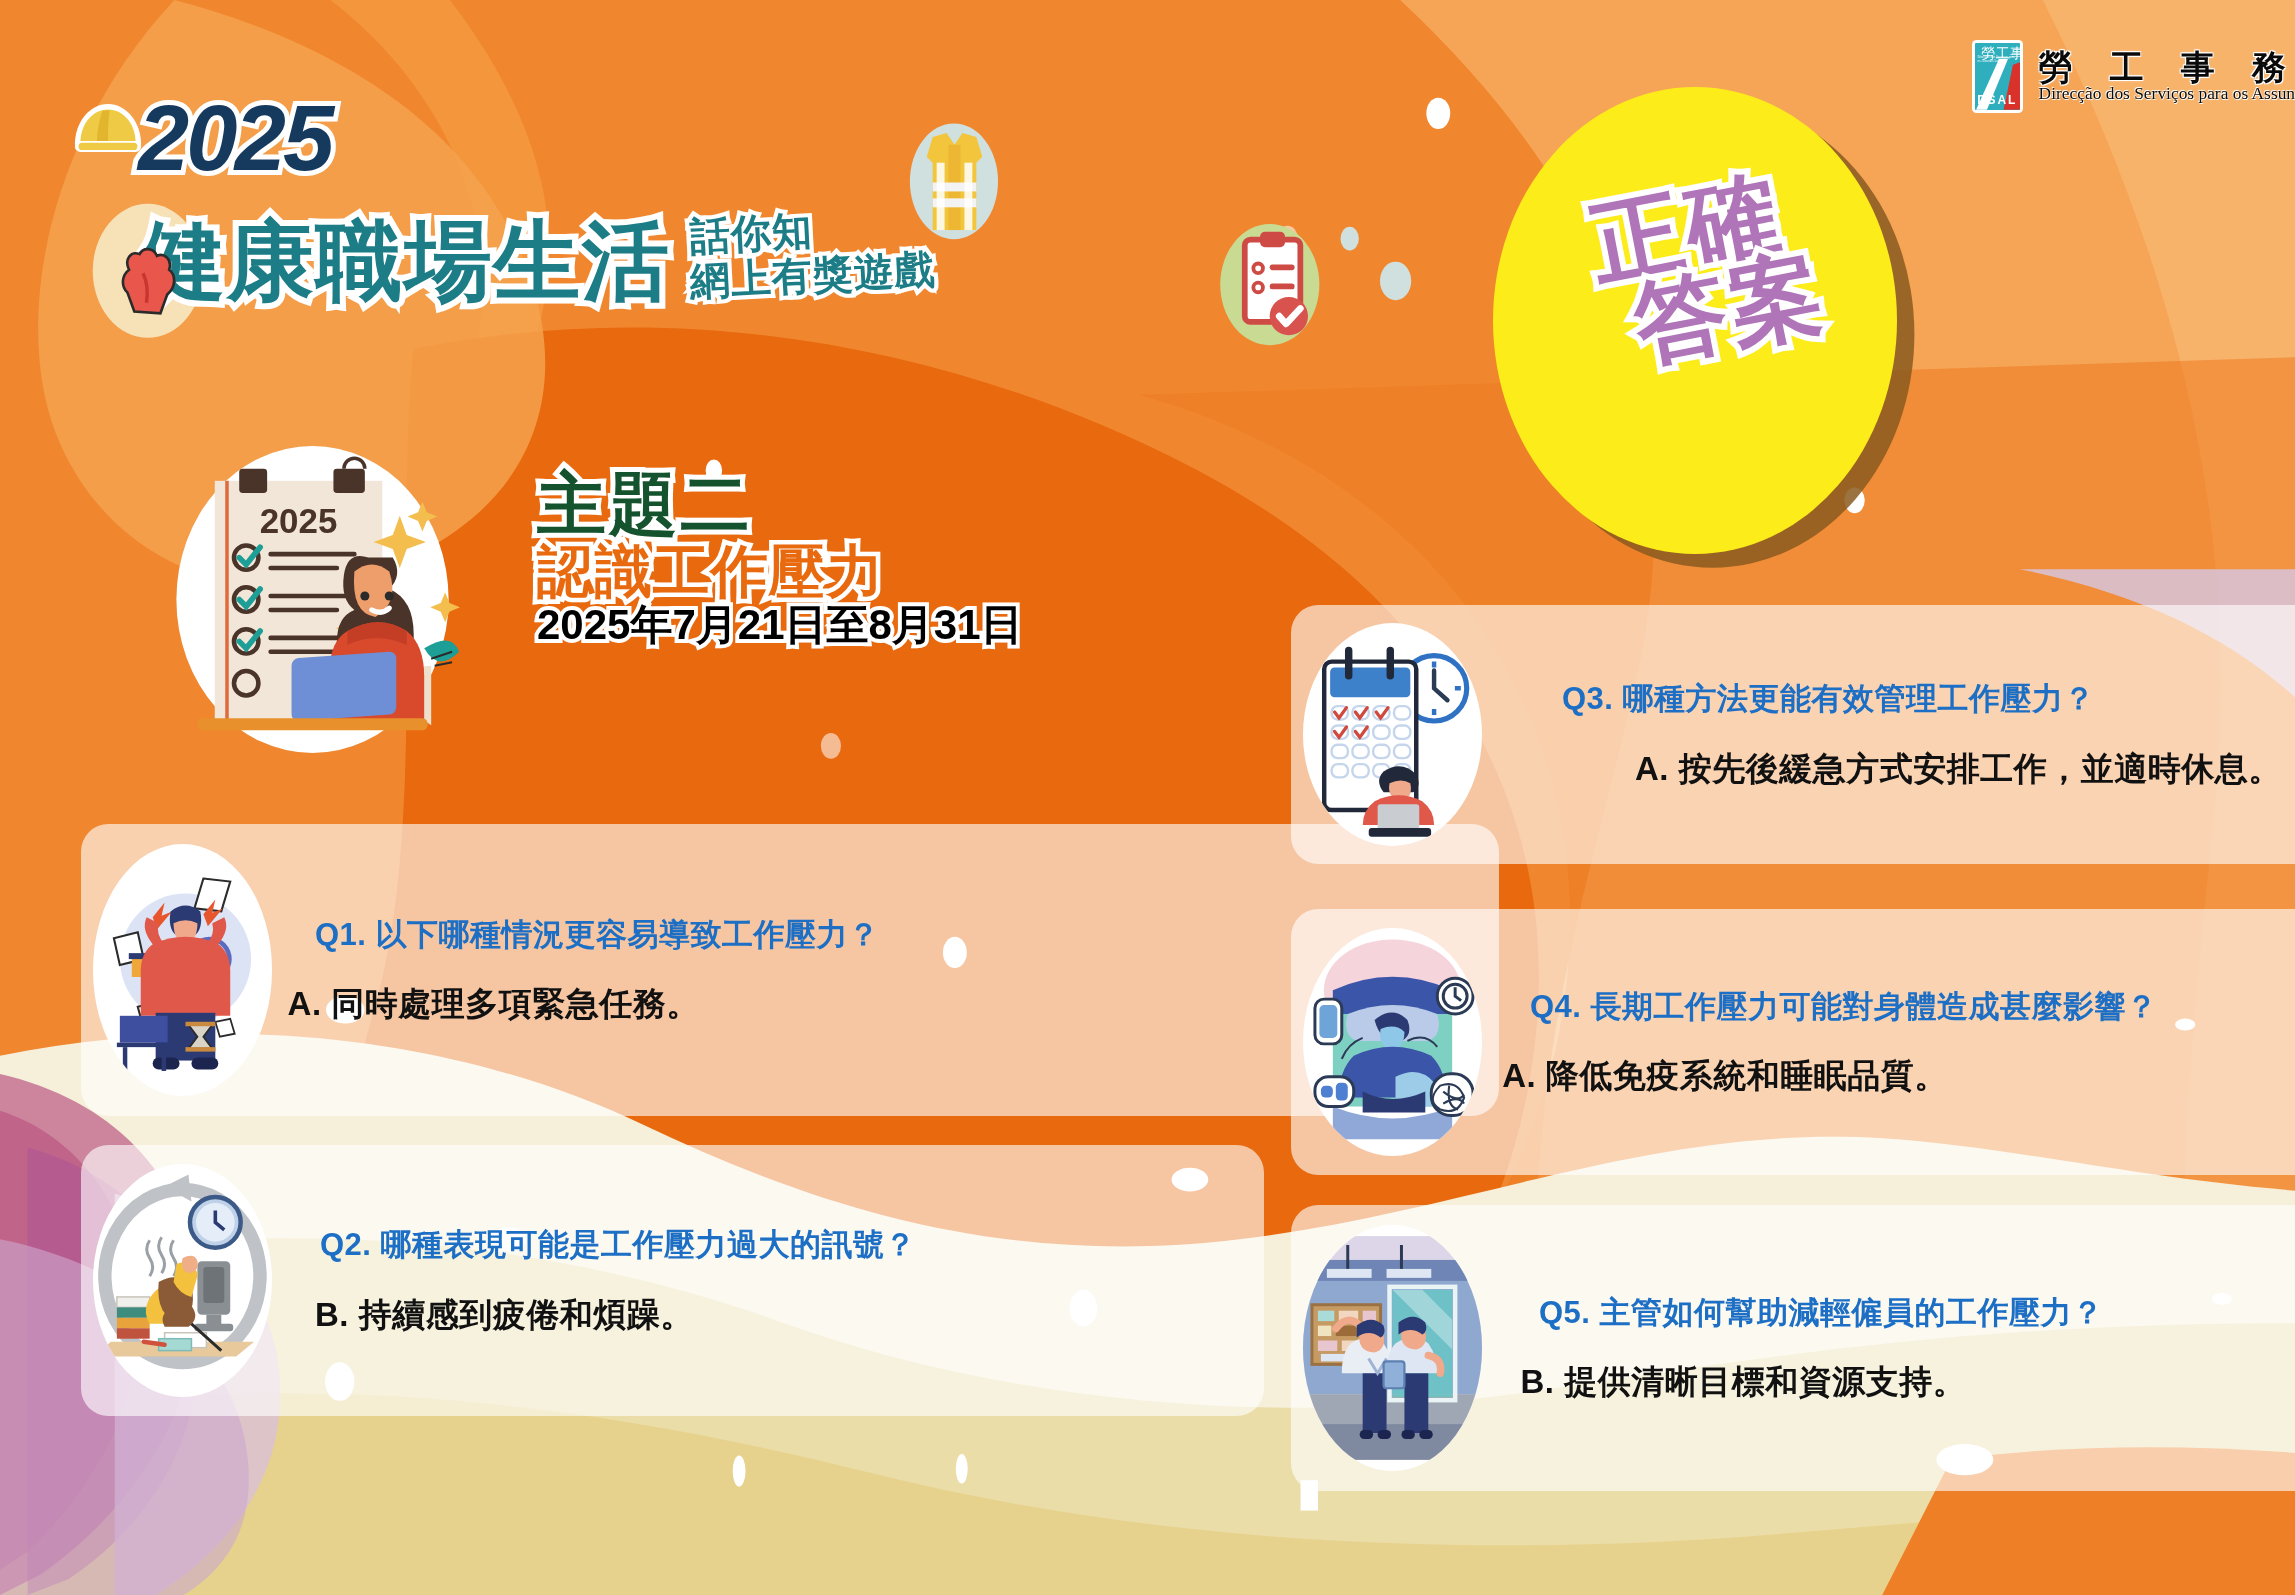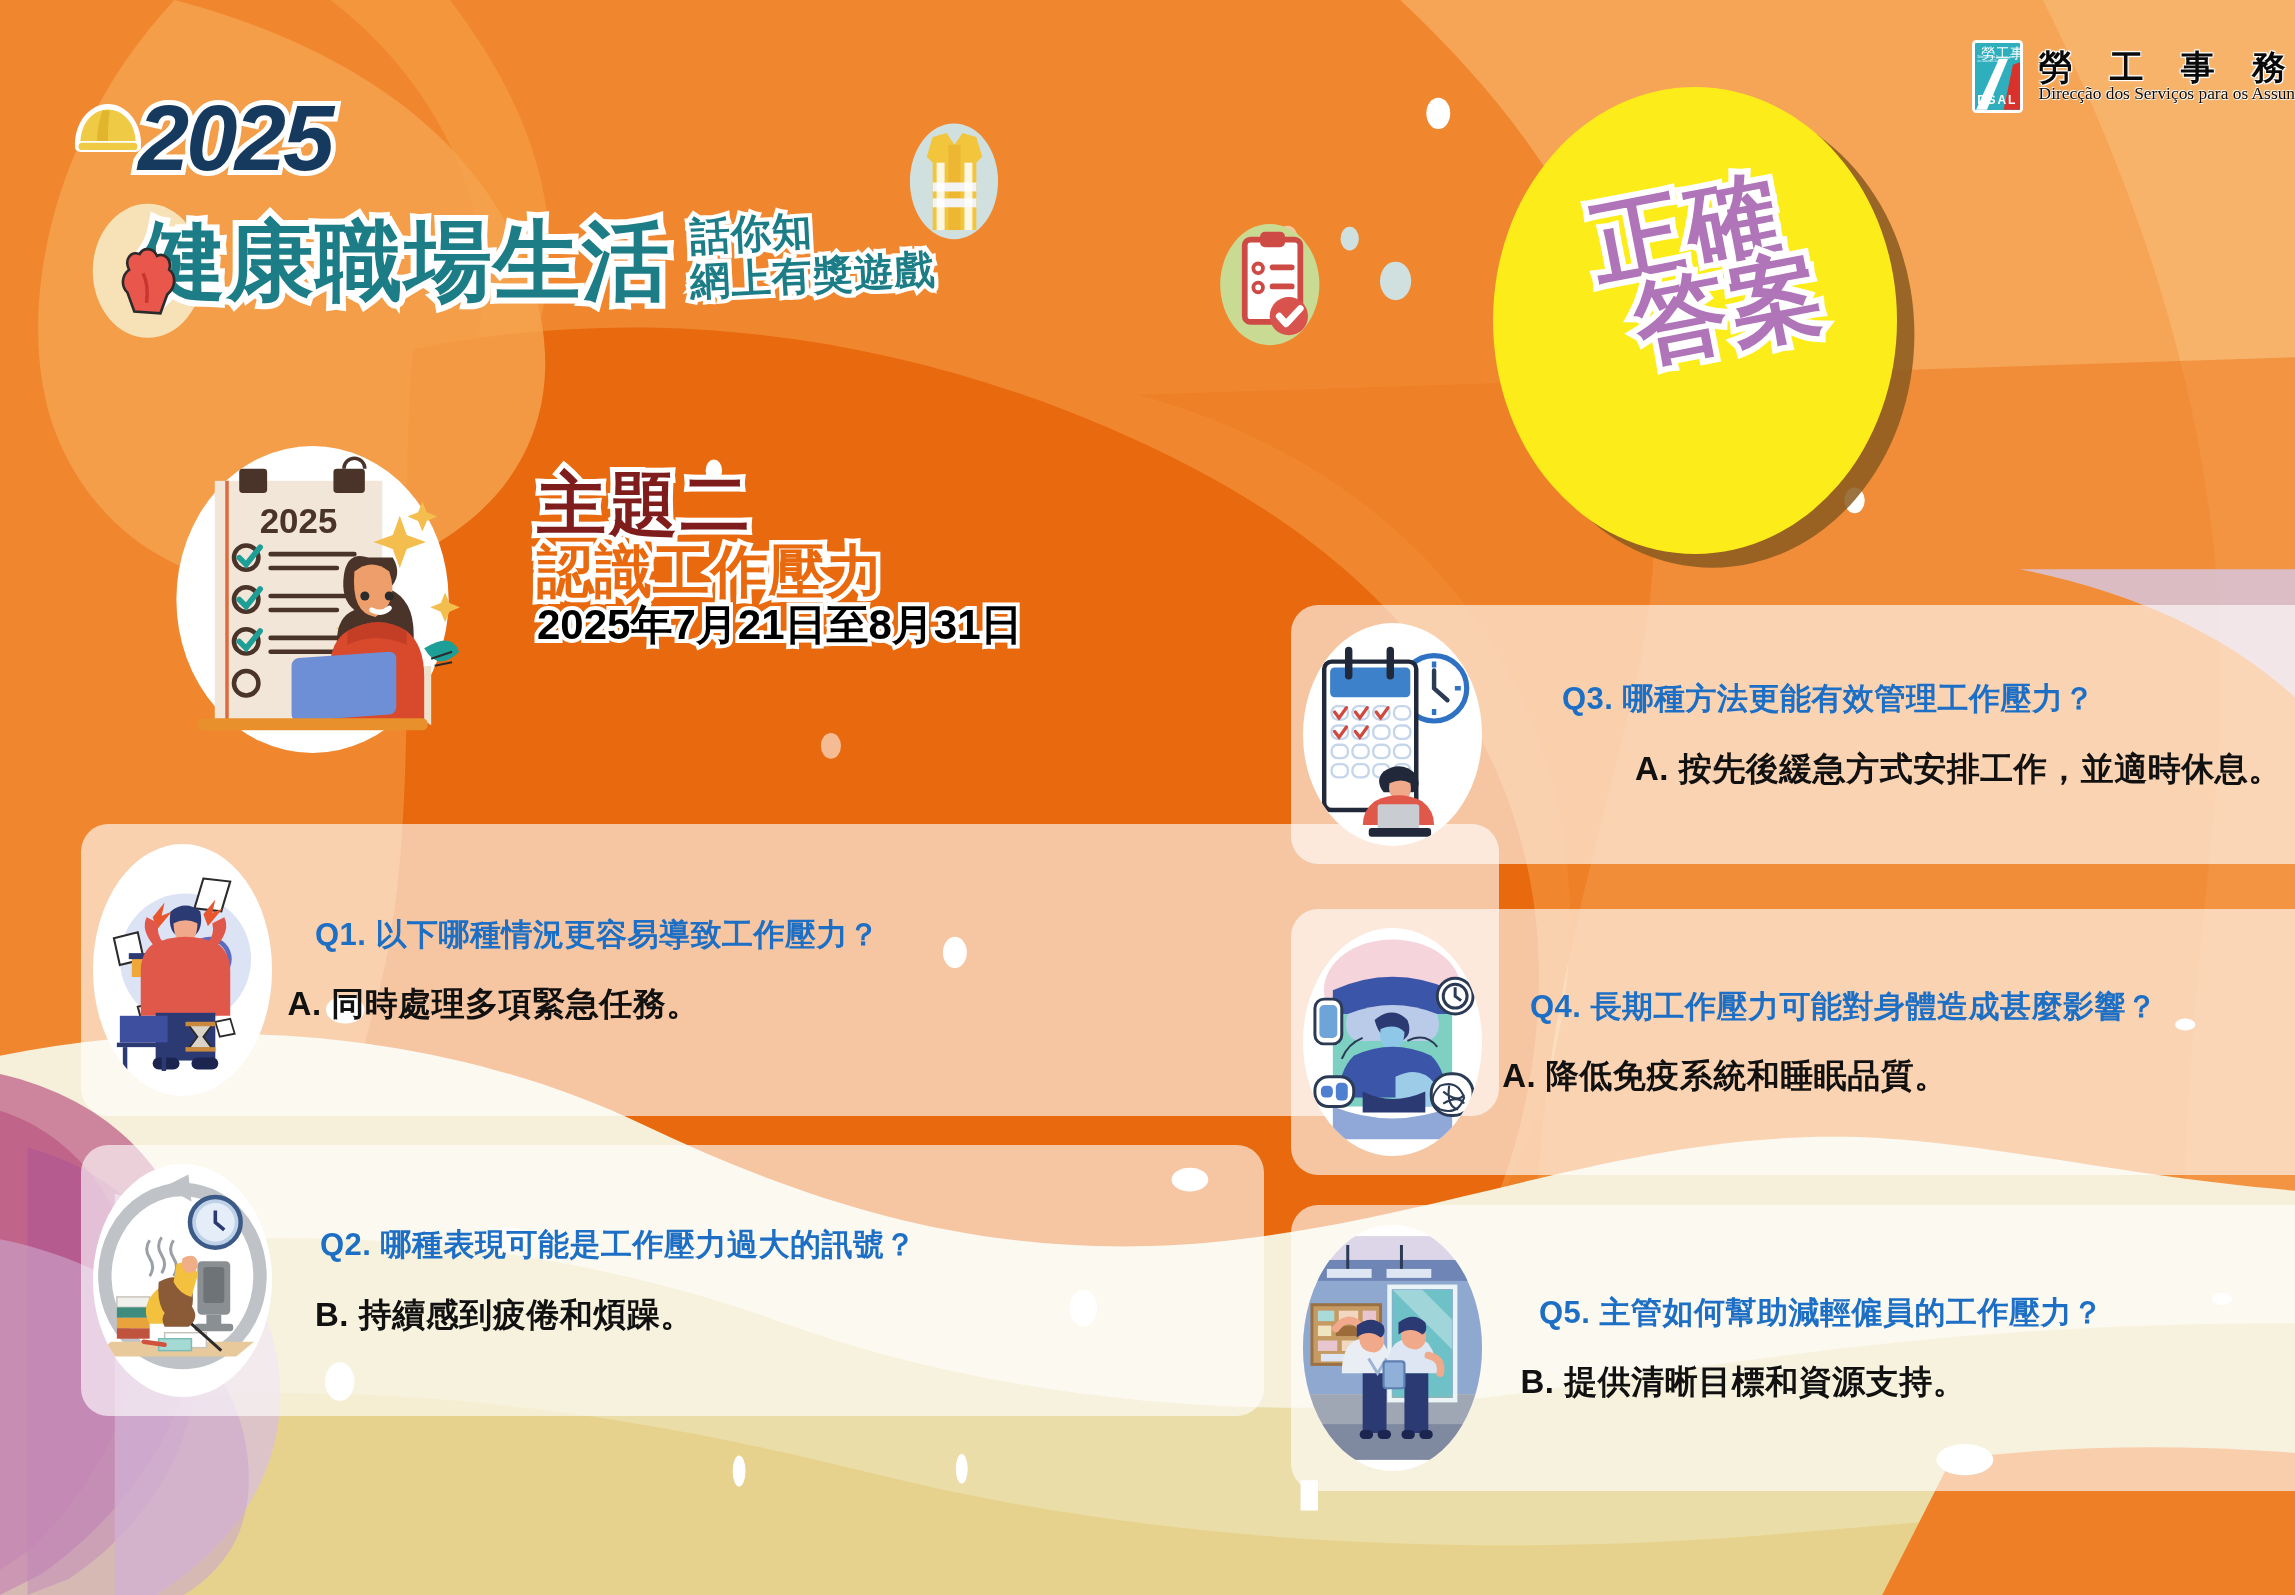--- a/index.html
+++ b/index.html
@@ -86,21 +86,21 @@
   .sub-lines { display:flex; flex-direction:column; gap:1.8px; margin-bottom:6.4px; }
   .sub-cn {
     font-size:40px; font-weight:900; color:#1D7D86; line-height:1.08;
     letter-spacing:0.9px; white-space:nowrap; transform:rotate(-3deg);
     -webkit-text-stroke:8.3px #fff; paint-order: stroke fill;
   }
 
   
   #theme-block { left:537px; top:468px; z-index:25; }
   .theme-t1 {
-    font-size:69px; font-weight:900; color:#7f1d1d; line-height:1.08;
+    font-size:69px; font-weight:900; color:#14532d; line-height:1.08;
     letter-spacing:2.8px; white-space:nowrap;
     -webkit-text-stroke:10px #fff; paint-order: stroke fill;
   }
   .theme-t2 {
     font-size:57px; font-weight:900; color:#E8690E; line-height:1.12;
     letter-spacing:0.9px; white-space:nowrap; margin-top:-2.8px;
     -webkit-text-stroke:9.2px #fff; paint-order: stroke fill;
   }
   .theme-t3 {
     font-size:42px; font-weight:900; color:#000000; line-height:1.1;

